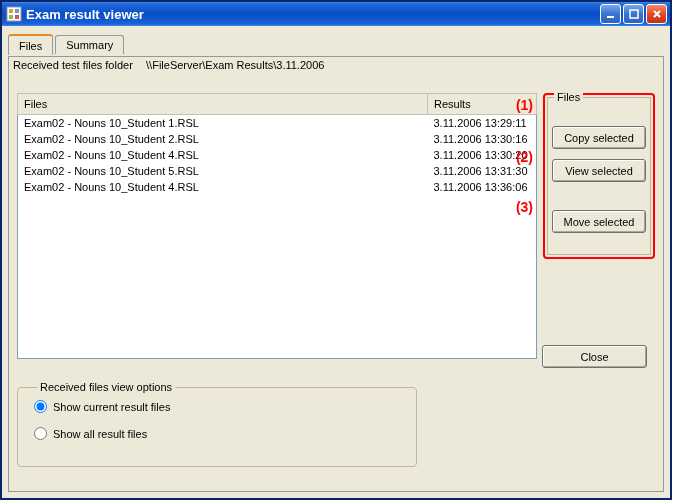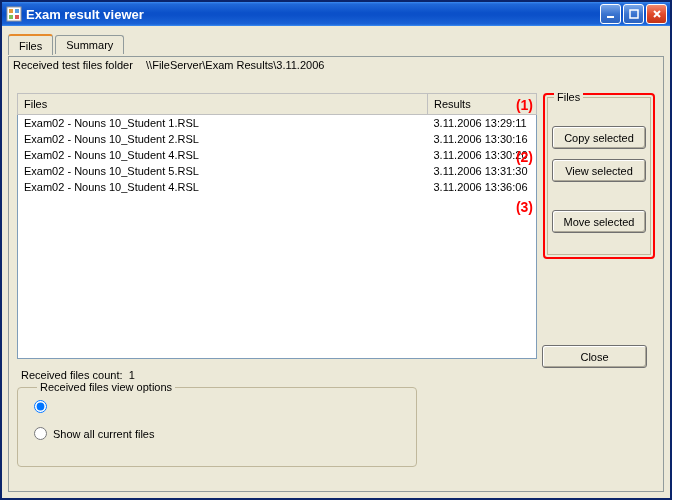--- a/index.html
+++ b/index.html
@@ -321,31 +321,28 @@
             </div>
           </div>
           <button class="btn btn-close">Close</button>
         </div>
       </div>
 
       <span class="annot a1">(1)</span>
       <span class="annot a2">(2)</span>
       <span class="annot a3">(3)</span>
 
-      <div class="count-line">
-        <span>Received files count:</span>
-        &nbsp;<span>1</span>
-      </div>
 
       <div class="options-group">
         <span class="options-legend">Received files view options</span>
         <label class="radio-row">
           <input type="radio" name="vopt" checked="" style="">
+          <span>Show current result files</span>
         </label>
         <label class="radio-row">
           <input type="radio" name="vopt" style="">
-          <span>Show all current files</span>
+          <span>Show all result files</span>
         </label>
       </div>
 
     </div>
   </div>
 </div>
 
 </body></html>

